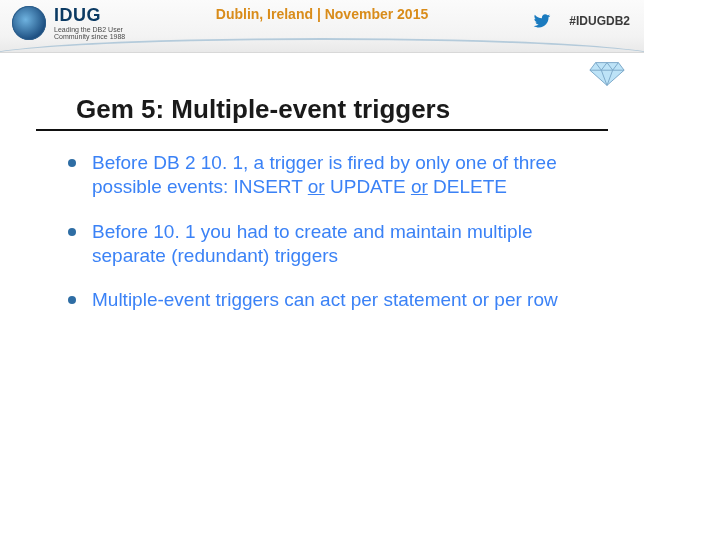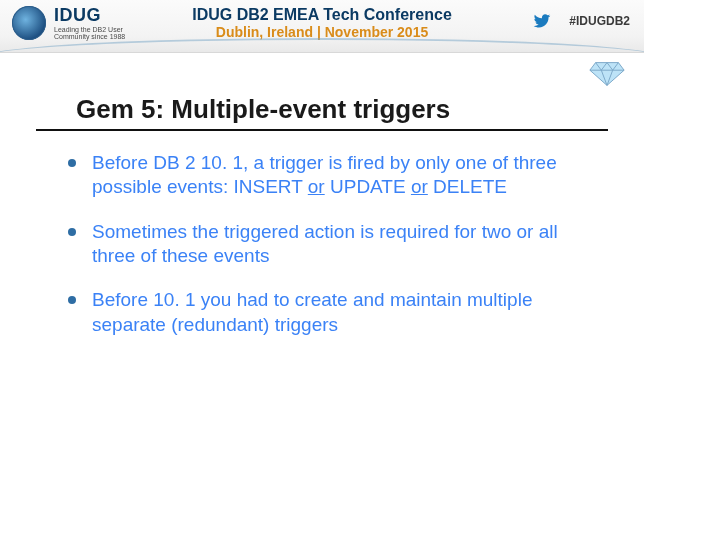--- a/index.html
+++ b/index.html
@@ -33,21 +33,20 @@
 
   <div class="hdr">
     <div class="logo-wrap">
       <div class="logo-mark"></div>
       <div class="logo-txt">
         <span class="logo-big">IDUG</span>
         <span class="logo-small">Leading the DB2 User Community since 1988</span>
       </div>
     </div>
     <div class="conf">
-      <div class="conf-title">IDUG DB2 EMEA Tech Conference</div>
       <div class="conf-sub">Dublin, Ireland  |  November 2015</div>
     </div>
     <div class="tw">
       <svg viewBox="0 0 24 24">
           <path d="M23 4.9c-.8.4-1.7.6-2.6.8.9-.6 1.6-1.5 2-2.5-.9.5-1.9.9-2.9 1.1C18.6 3.4 17.4 3 16.2 3c-2.4 0-4.3 2-4.3 4.4 0 .3 0 .7.1 1C8 8.2 4.7 6.4 2.5 3.6c-.4.7-.6 1.5-.6 2.3 0 1.5.8 2.9 2 3.7-.7 0-1.4-.2-2-.5v.1c0 2.1 1.5 3.9 3.5 4.3-.4.1-.8.2-1.2.2-.3 0-.6 0-.8-.1.6 1.8 2.2 3 4.1 3.1-1.5 1.2-3.4 1.9-5.5 1.9H1c2 1.3 4.4 2 6.9 2 8.3 0 12.8-6.9 12.8-12.9v-.6c.9-.6 1.7-1.4 2.3-2.2z"></path>
         </svg>
       <span class="tw-txt">#IDUGDB2</span>
     </div>
     <div class="wave"></div>
   </div>
@@ -59,18 +58,18 @@
     <polyline points="14,10 20,2 26,10" stroke="#7aa7c7" stroke-width="1" fill="none"></polyline>
   </svg>
 
   <div class="title">Gem 5: Multiple-event triggers</div>
 
   <div class="body">
     <ul class="bul">
       <li>
         <span>Before DB 2 10. 1, a trigger is fired by only one of three possible events: INSERT </span><span class="u">or</span><span> UPDATE </span><span class="u">or</span><span> DELETE</span>
       </li>
-      <li><span>Sometimes the triggered action is required for two or all three of these events</span></li>
       <li><span>Before 10. 1 you had to create and maintain multiple separate (redundant) triggers</span></li>
+      <li><span>Multiple-event triggers can act per statement or per row</span></li>
     </ul>
   </div>
 
 </div>
 
 </body></html>

